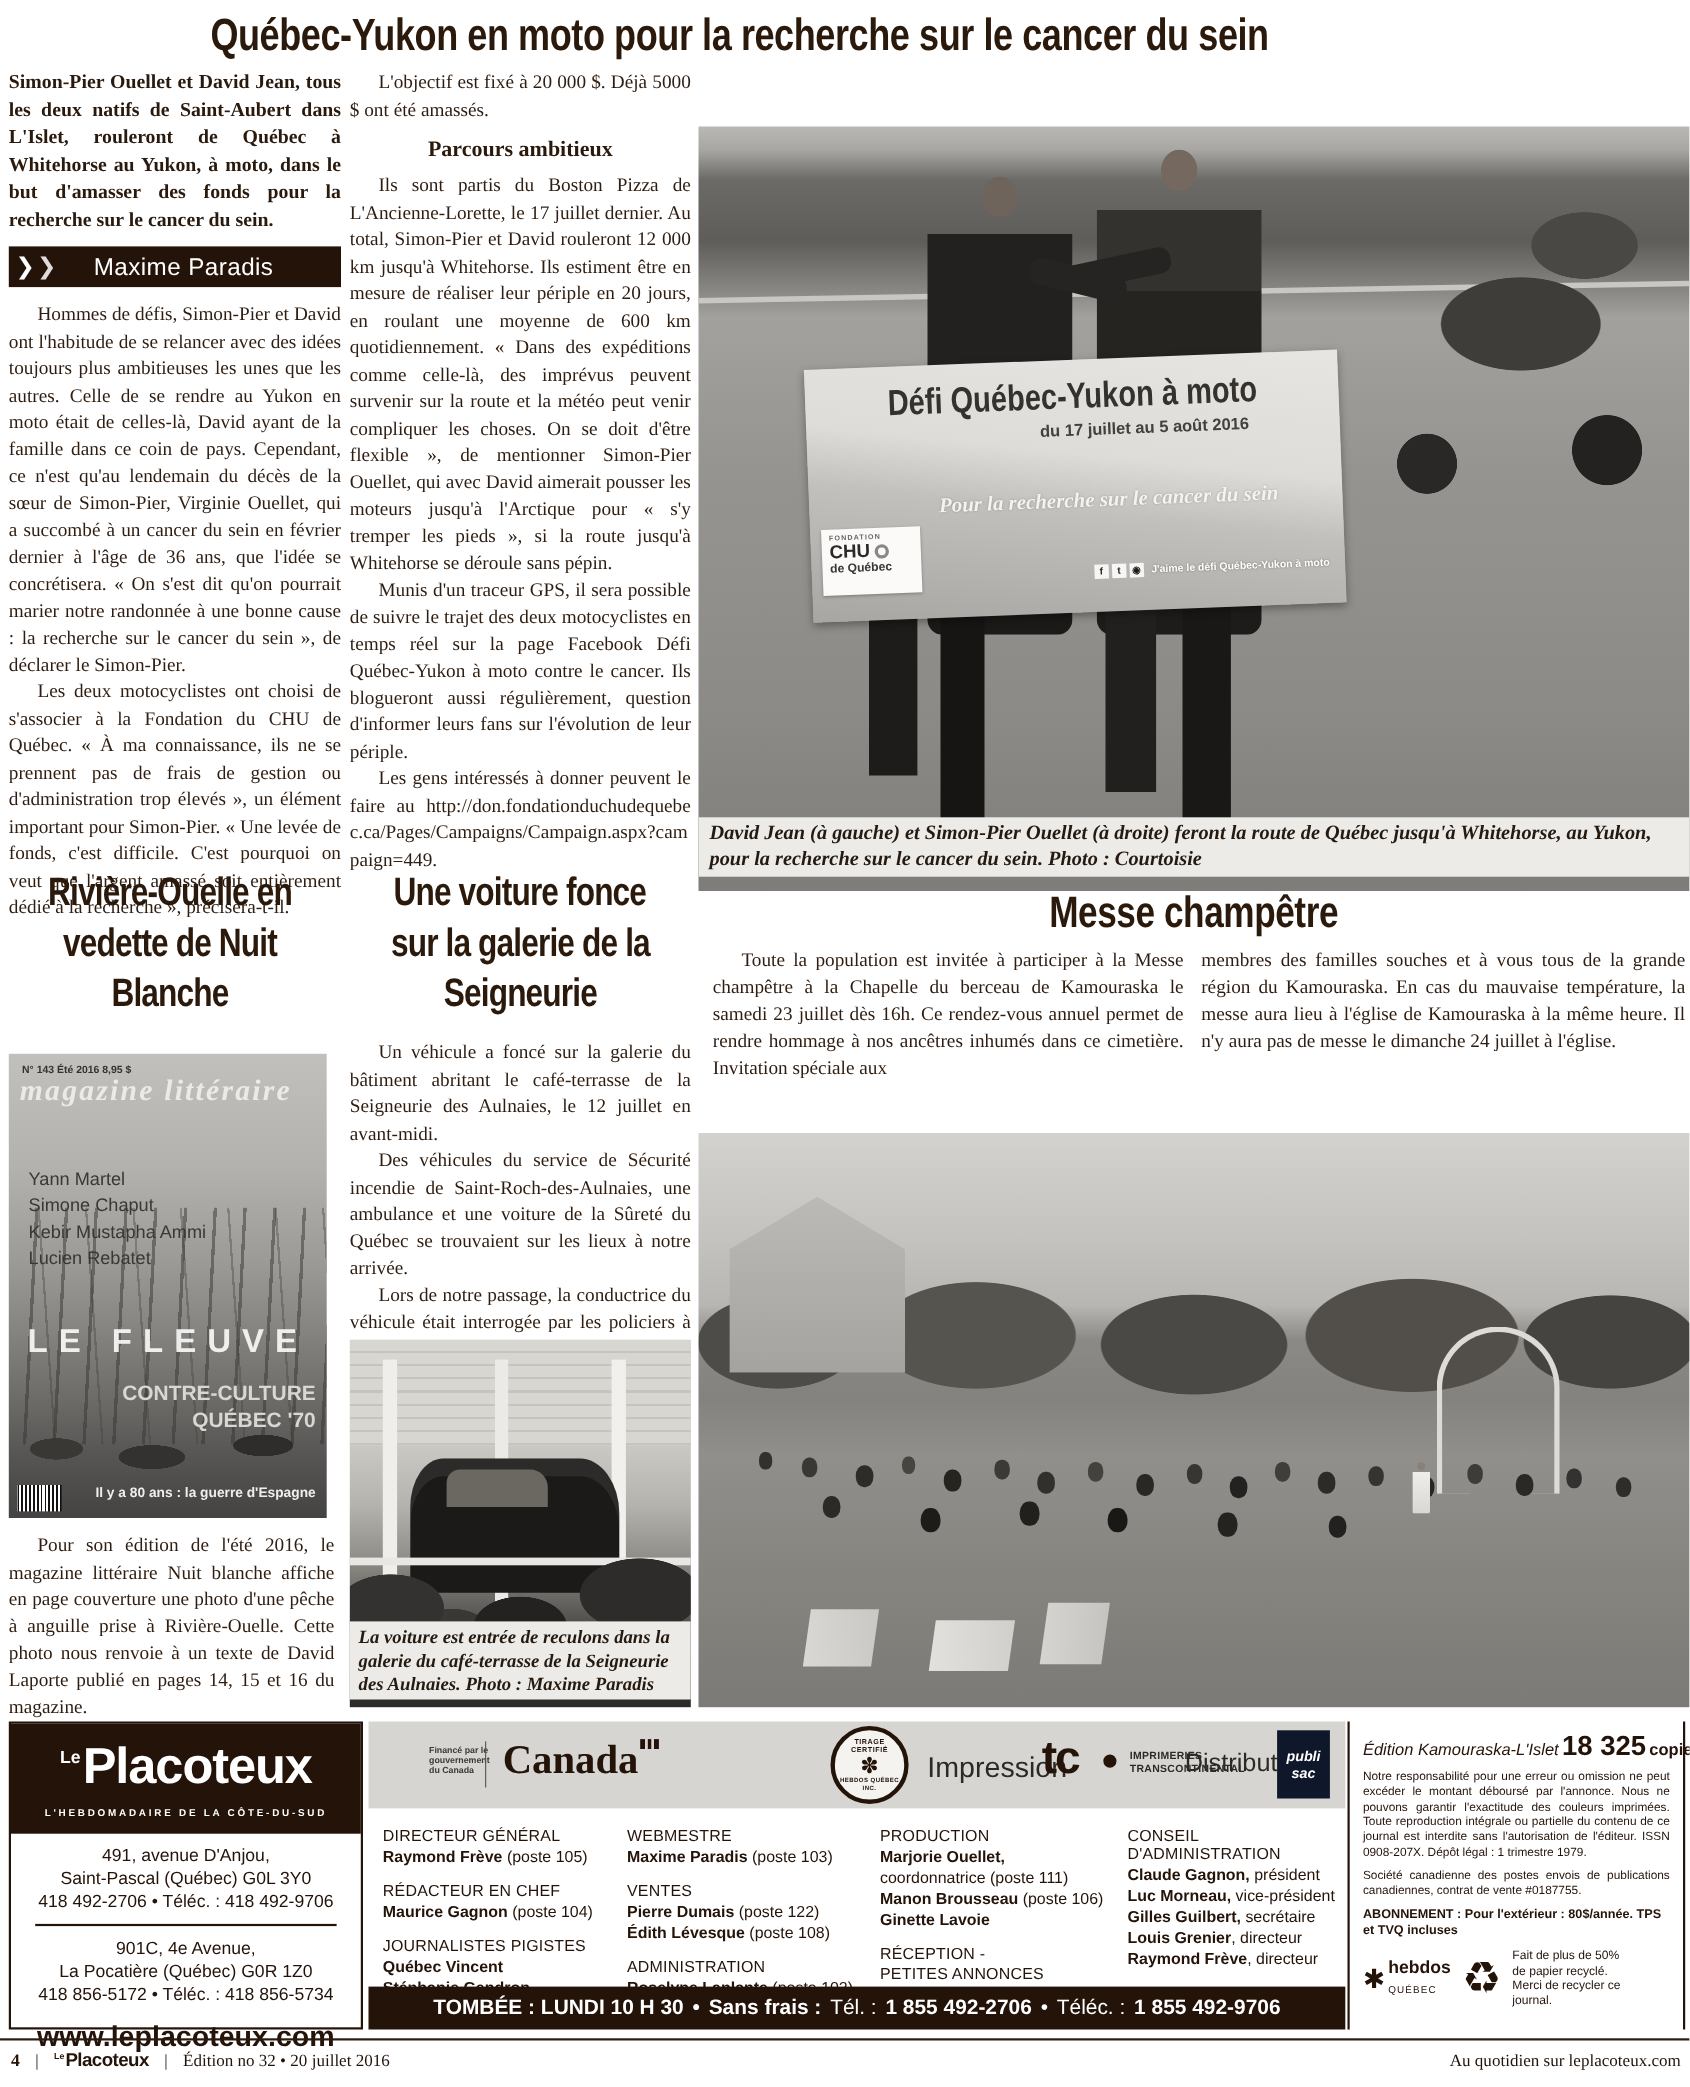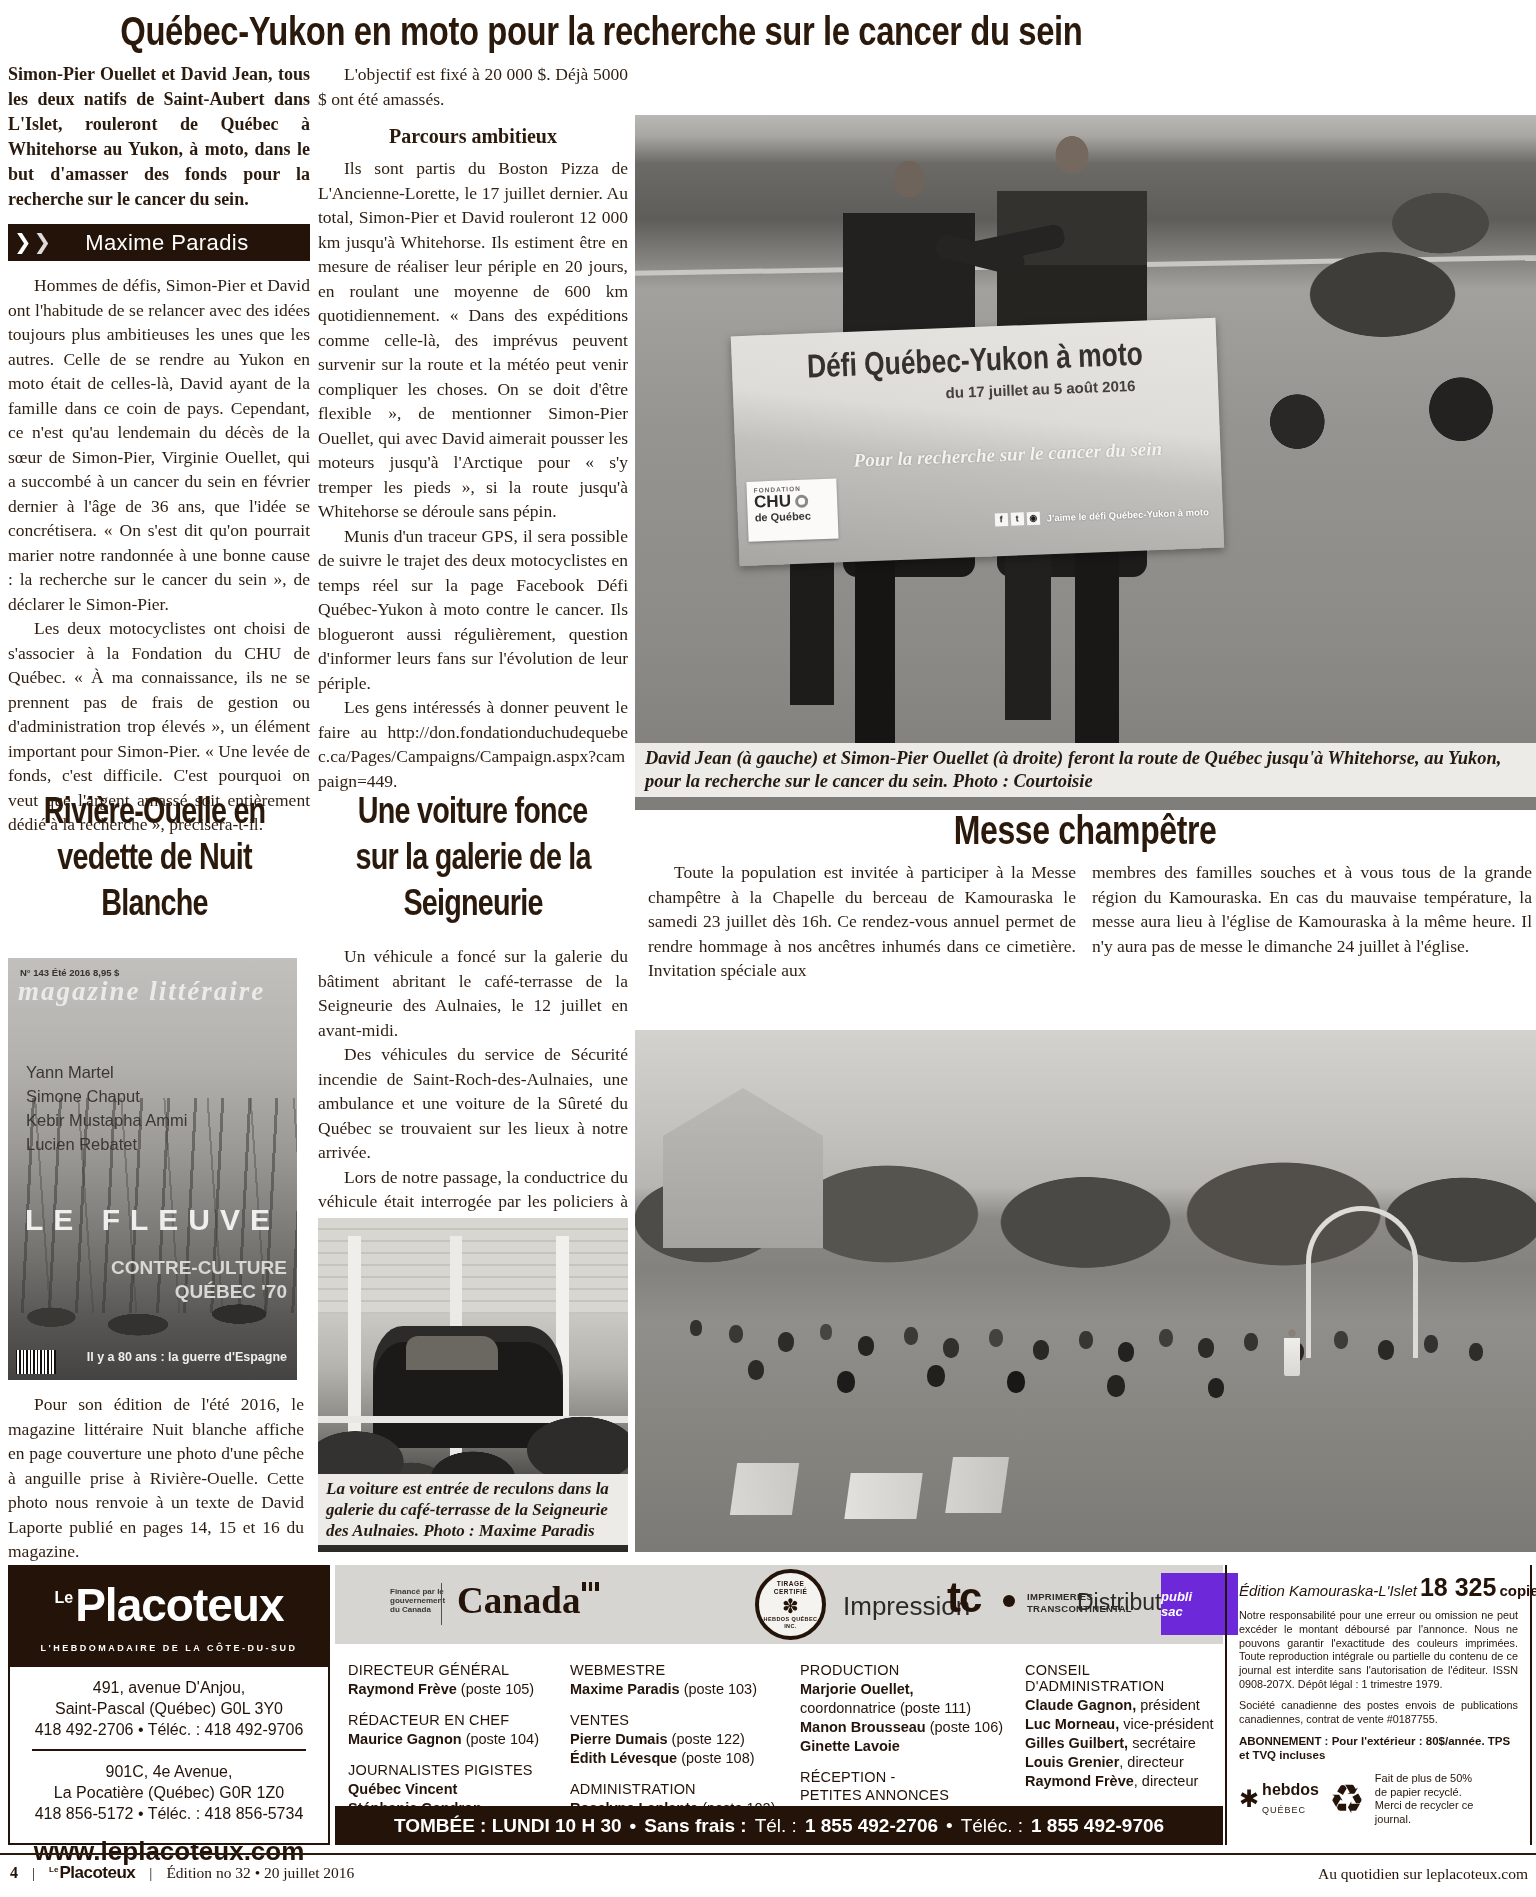--- a/index.html
+++ b/index.html
@@ -5,21 +5,21 @@
   *{margin:0;padding:0;box-sizing:border-box}
   body{width:1536px;height:1897px;position:relative;background:#fff;color:#2a1a0e;
        font-family:"Liberation Serif",serif;overflow:hidden}
   .abs{position:absolute}
   .hl{font-family:"Liberation Sans",sans-serif;font-weight:700;color:#2b1a0c;letter-spacing:-.5px}
   .cx{display:inline-block;transform:scaleX(.8);transform-origin:50% 50%;white-space:nowrap}
   .jtxt{font-size:17.5px;line-height:24.5px;text-align:justify;color:#2e1d10}
   .ind{text-indent:26px}
   .wb{word-break:break-all}
   
-  #headline{left:0;top:8px;width:1274px;text-align:left;font-size:41px}
+  #headline{left:0;top:8px;width:1274px;text-align:right;font-size:41px}
   #col1{left:8px;top:62px;width:302px}
   #col2{left:318px;top:62px;width:310px}
   .lead{font-weight:700;font-size:18px;line-height:25px;text-align:justify}
   .byline{margin:12px 0 12px;height:37px;background:#241309;display:flex;align-items:center;color:#fff}
   .chev{font-size:21px;line-height:1;margin-left:6px;color:#fff}
   .chev2{margin-left:2px;opacity:.85}
   .byname{font-family:"Liberation Sans",sans-serif;font-size:22px;font-weight:400;margin-left:34px;letter-spacing:.4px}
   .subhead{text-align:center;font-weight:700;font-size:20px;margin:14px 0 8px;color:#2b1a0c}
   
   #photo1{left:635px;top:115px;width:901px;height:695px;overflow:hidden;
@@ -150,22 +150,22 @@
   .badge{position:absolute;left:420px;top:4px;width:71px;height:71px;border:4px solid #241309;border-radius:50%;
     background:#f4f3f0;text-align:center;color:#241309}
   .badge-t{font:700 6.5px/8px "Liberation Sans",sans-serif;padding-top:7px;letter-spacing:.5px}
   .badge-g{font-size:20px;line-height:20px}
   .badge-b{font:700 5.5px/7px "Liberation Sans",sans-serif;letter-spacing:.4px}
   .impr-l{position:absolute;left:508px;top:26px;font:26px "Liberation Sans",sans-serif;color:#2c2a27}
   .tc{position:absolute;left:612px;top:12px;font:800 42px/42px "Liberation Sans",sans-serif;letter-spacing:-2px;color:#241309}
   .tcdot{position:absolute;left:668px;top:30px;width:12px;height:12px;border-radius:50%;background:#241309}
   .imprm{position:absolute;left:692px;top:26px;font:700 9.5px/12px "Liberation Sans",sans-serif;color:#2c2a27;letter-spacing:.3px}
   .dist{position:absolute;left:742px;top:24px;font:23px "Liberation Sans",sans-serif;color:#2c2a27}
-  .pubs{position:absolute;left:826px;top:8px;width:77px;height:62px;background:#6d28d9;color:#fff;
-    text-align:left;font:italic 700 13px/15px "Liberation Sans",sans-serif;padding-top:16px}
+  .pubs{position:absolute;left:826px;top:8px;width:48px;height:62px;background:#0f172a;color:#fff;
+    text-align:center;font:italic 700 13px/15px "Liberation Sans",sans-serif;padding-top:16px}
   .scol{position:absolute;top:1662px;font-family:"Liberation Sans",sans-serif;color:#241309}
   #sc1{left:348px;width:215px}#sc2{left:570px;width:225px}#sc3{left:800px;width:222px}#sc4{left:1025px;width:198px}
   .sblock{margin-bottom:13px}
   .stitle{font-size:14.5px;letter-spacing:.2px;margin-bottom:2px}
   .srow{font-size:14.5px;line-height:19px}
   .sb{font-weight:700}
   #f-fine{left:1225px;top:1565px;width:307px;height:280px;border-left:2px solid #241309;border-right:2px solid #241309;
     padding:8px 12px 4px;font-family:"Liberation Sans",sans-serif;color:#241309}
   .fp-head{white-space:nowrap}
   .fp-ed{font:italic 15px "Liberation Sans",sans-serif}

